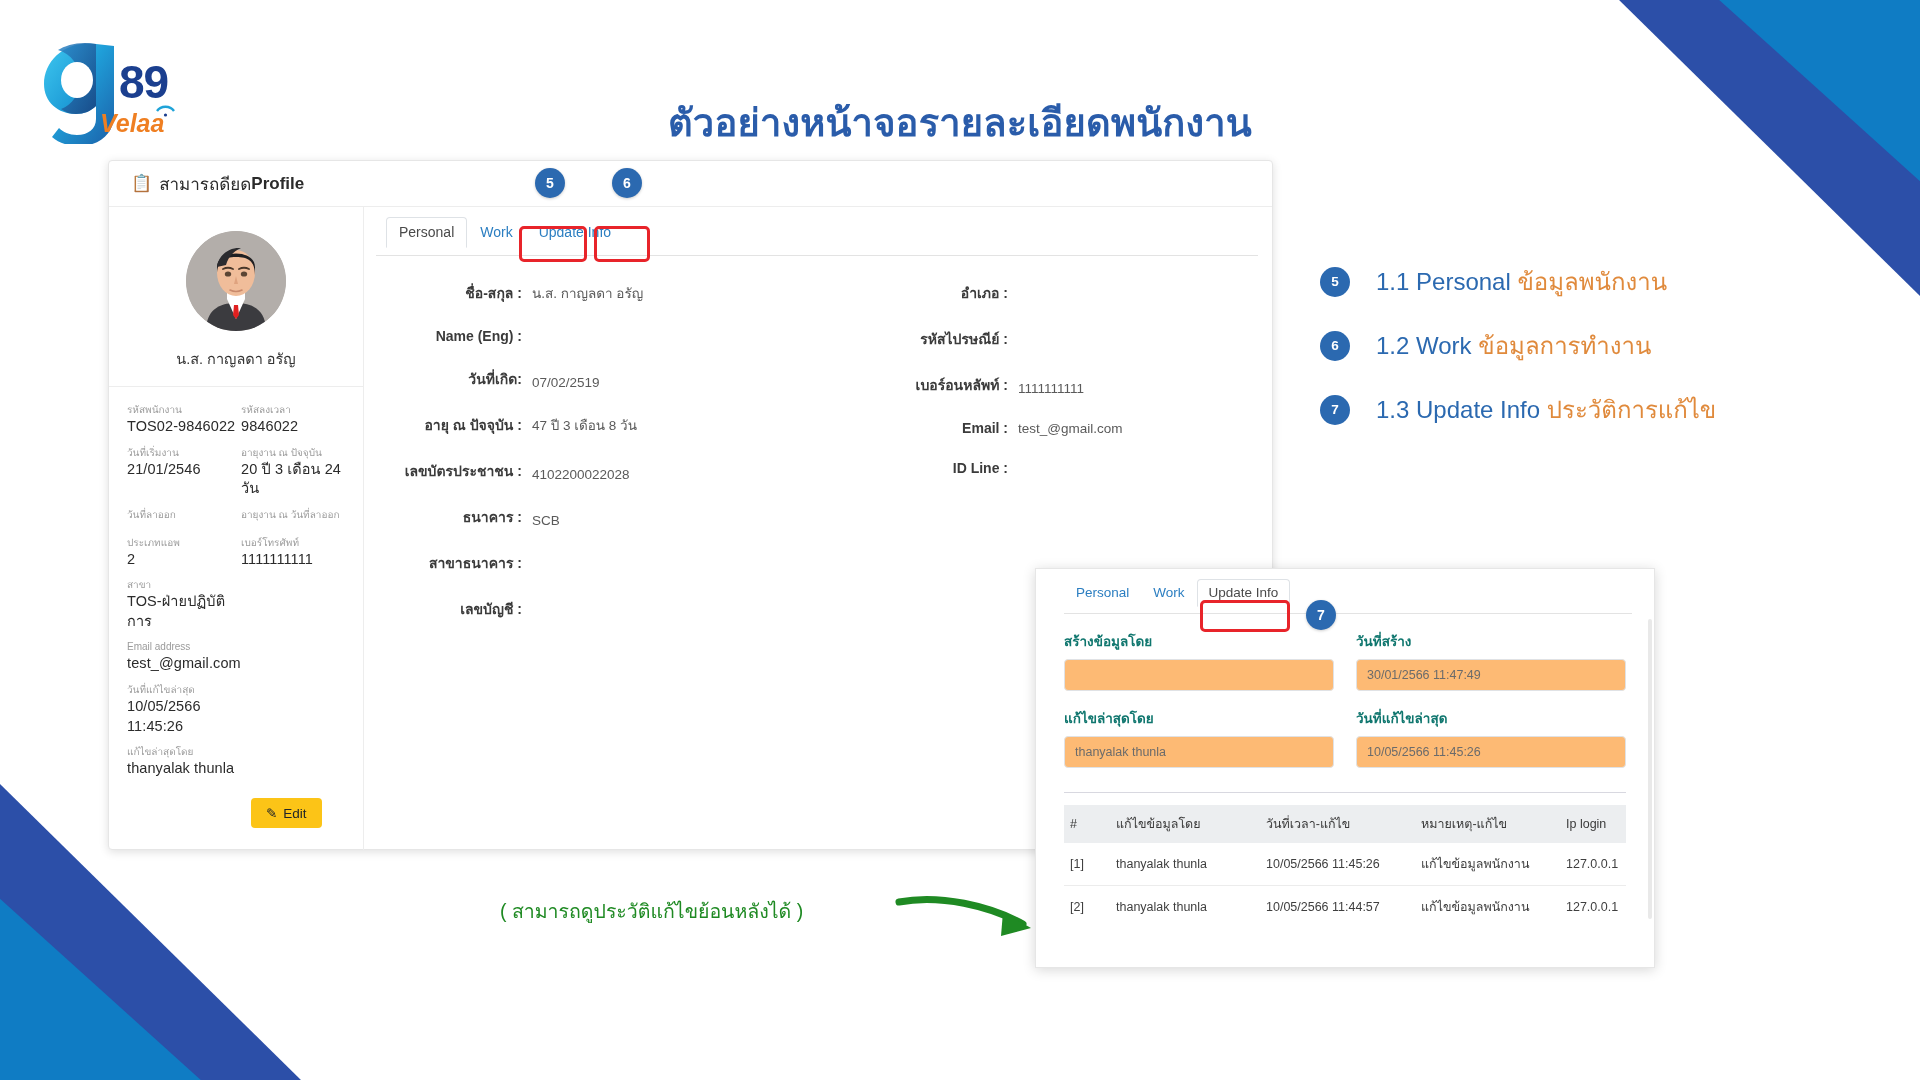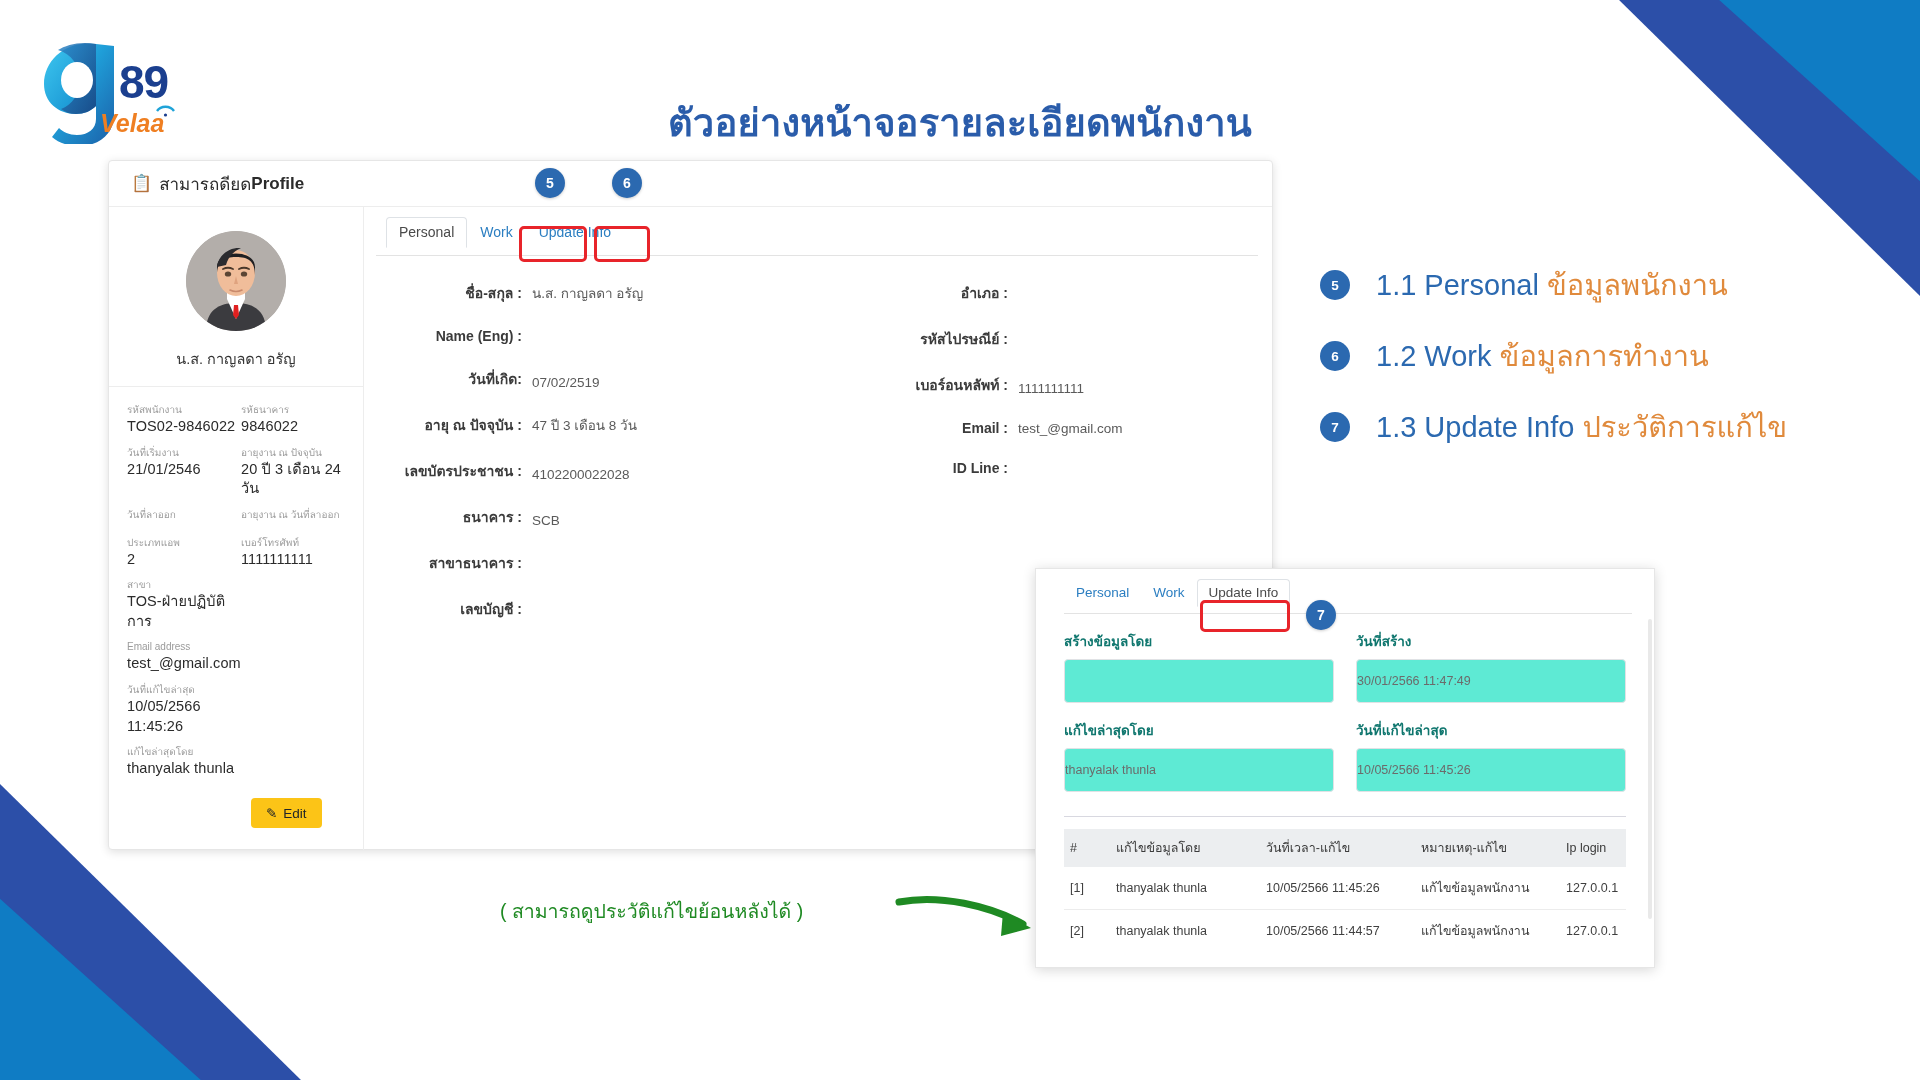--- a/index.html
+++ b/index.html
@@ -92,38 +92,38 @@
   }
 
   
   .legend { position:absolute; left:1320px; top:262px; }
   .legend-row { display:flex; align-items:center; margin-bottom:25px; }
   .legend-badge {
     width:30px; height:30px; border-radius:50%; background:#2b69b0; color:#fff;
     font-size:13.5px; font-weight:bold; display:flex; align-items:center; justify-content:center;
     margin-right:26px; flex:0 0 30px;
   }
-  .legend-text { font-size:29px; color:#2b69b0; white-space:nowrap; }
+  .legend-text { font-size:24px; color:#2b69b0; white-space:nowrap; }
   .legend-text .orange { color:#e08a3c; }
 
   
   .upanel {
     position:absolute; left:1035px; top:568px; width:620px; height:400px;
     background:#fff; border:1px solid #e6e6e6;
     box-shadow:0 2px 12px rgba(0,0,0,.16);
     overflow:hidden;
   }
   .upanel .tabs { padding-left:28px; padding-top:10px; height:44px; }
   .upanel .tab { font-size:13.5px; padding:5px 11px 6px 11px; }
   .uform { padding:16px 28px 0 28px; display:flex; gap:22px; }
   .ucol { flex:1; }
   .ulabel { font-size:13.5px; font-weight:bold; color:#0f766e; margin-bottom:7px; display:block; }
   .uinput {
-    width:100%; height:44px; background:#5eead4; border:1px solid #e0e2e5; border-radius:4px;
-    font-size:12.5px; color:#6b6b6b; padding:0 0; display:flex; align-items:center;
+    width:100%; height:32px; background:#fdba74; border:1px solid #e0e2e5; border-radius:4px;
+    font-size:12.5px; color:#6b6b6b; padding:0 10px; display:flex; align-items:center;
     font-family:"Liberation Sans", sans-serif;
   }
   .ufield { margin-bottom:16px; }
   .usep { margin:8px 28px 0 28px; border-top:1px solid #d8d8e0; }
   table.uhist { width:calc(100% - 56px); margin:12px 28px 0 28px; border-collapse:collapse; }
   table.uhist th {
     background:#eceef0; font-size:12.5px; color:#3b3b3b; font-weight:normal;
     text-align:left; padding:9px 6px; border:none;
   }
   table.uhist td { font-size:12.5px; color:#3f3f3f; padding:11px 6px; border-bottom:1px solid #ececec; }
@@ -221,21 +221,21 @@
           <div class="avatar-name">น.ส. กาญลดา อรัญ</div>
         </div>
 
         <div class="info-rows">
           <div class="info-row">
             <span class="c1 ib">
               <span class="lab">รหัสพนักงาน</span>
               <span class="val">TOS02-9846022</span>
             </span>
             <span class="c2 ib">
-              <span class="lab">รหัธนาคาร</span>
+              <span class="lab">รหัสลงเวลา</span>
               <span class="val">9846022</span>
             </span>
           </div>
           <div class="info-row">
             <span class="c1 ib">
               <span class="lab">วันที่เริ่มงาน</span>
               <span class="val">21/01/2546</span>
             </span>
             <span class="c2 ib">
               <span class="lab">อายุงาน ณ ปัจจุบัน</span>

